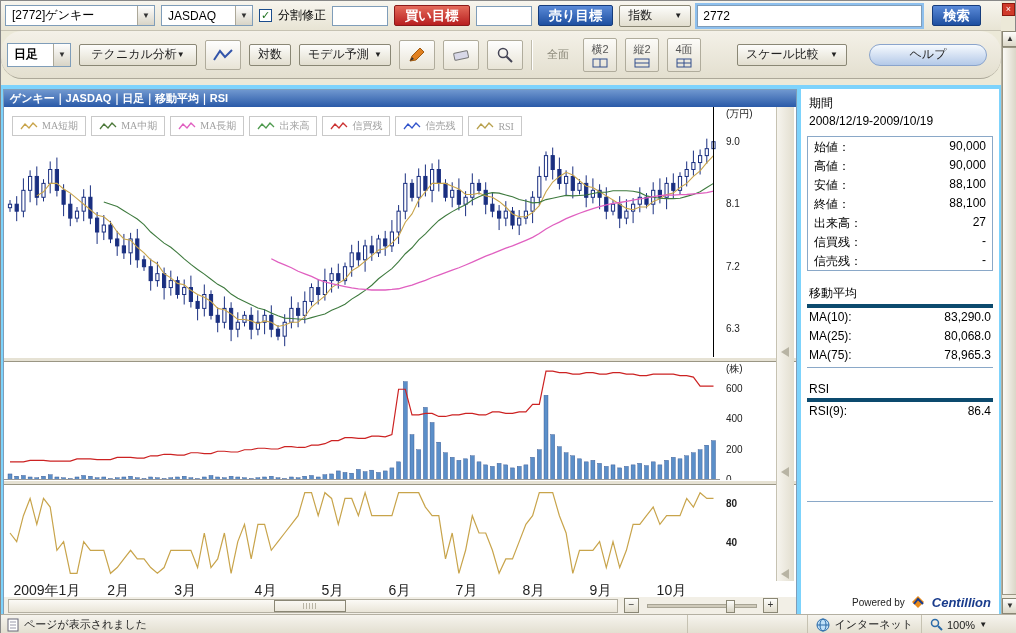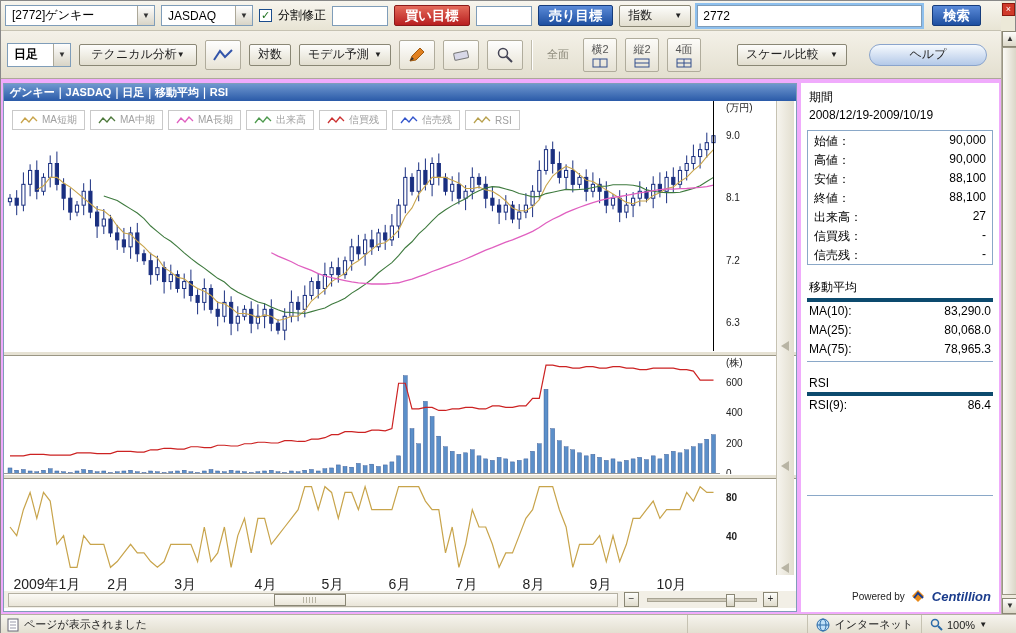--- a/index.html
+++ b/index.html
@@ -1,42 +1,42 @@
 <!DOCTYPE html>
 <html><head>
 <meta charset="utf-8">
 <style>
   * { box-sizing: border-box; margin: 0; padding: 0; }
   html,body { width:1016px; height:633px; overflow:hidden; font-family:"Liberation Sans","DejaVu Sans",sans-serif; font-size:12px; background:#ece9d8; }
   #app { position:relative; width:1016px; height:633px; border:1px solid #888; background:#ece9d8; }
 
   
   .toolbar1 { position:absolute; left:0; top:0; width:1000px; height:30px; background:linear-gradient(#f7f5ee,#e8e4d4); border-bottom:1px solid #c6c2b2; display:flex; align-items:center; padding:0 4px; gap:6px; }
-  .toolbar2 { position:absolute; left:0; top:30px; width:1000px; height:48px; background:linear-gradient(#f4f1e8,#e3dfcf); border-bottom:1px solid #aca899; display:flex; align-items:center; padding:0 6px; gap:8px; }
+  .toolbar2 { position:absolute; left:0; top:30px; width:1000px; height:48px; background:linear-gradient(#f4f1e8,#e3dfcf); border-bottom:1px solid #aca899; display:flex; align-items:center; padding:0 6px; gap:8px;border-radius:21px; }
   .combo { display:inline-flex; align-items:center; height:21px; background:#fff; border:1px solid #7f9db9; }
   .combo .txt { padding:0 6px; white-space:nowrap; }
   .combo .arrow { width:17px; height:100%; display:flex; align-items:center; justify-content:center; background:linear-gradient(#fefefe,#d8d4c6); border-left:1px solid #aca899; font-size:8px; color:#333; }
   .graybtn { display:inline-flex; align-items:center; justify-content:center; height:22px; padding:0 8px; background:linear-gradient(#fdfdfb,#e2decf); border:1px solid #8a8775; border-radius:2px; color:#222; }
   .iconbtn { display:inline-flex; align-items:center; justify-content:center; width:36px; height:30px; background:linear-gradient(#fefefe,#e8e4d6); border:1px solid #b0ac9c; border-radius:2px; }
   .smallinput { width:56px; height:20px; border:1px solid #7f9db9; padding:0 3px; font-size:12px; }
   .redbtn { height:21px; padding:0 10px; background:linear-gradient(#e46a5a,#b81f1f); border:1px solid #8a1a1a; color:#fff; font-weight:bold; border-radius:2px; }
   .bluebtn { height:21px; padding:0 10px; background:linear-gradient(#5a8ad8,#1e4fa0); border:1px solid #163c7c; color:#fff; font-weight:bold; border-radius:2px; }
   .codeinput { width:225px; height:22px; border:1px solid #7f9db9; outline:2px solid #8ec0ee; padding:0 5px; font-size:12px; }
   .checkbox { width:13px; height:13px; background:#fff; border:1px solid #1c4d8c; display:inline-flex; align-items:center; justify-content:center; font-size:11px; color:#1a6e1a; }
   .helpbtn { width:118px; height:22px; border:1px solid #8aa4cc; border-radius:11px; background:linear-gradient(#f6fafe,#b4c9e8); color:#222; display:flex; align-items:center; justify-content:center; }
   .vsep { width:2px; height:30px; border-left:1px solid #c0bcac; border-right:1px solid #fff; }
   .layoutbtn { display:inline-flex; flex-direction:column; align-items:center; justify-content:center; width:34px; height:34px; background:transparent; border:1px solid transparent; color:#8a8778; font-size:11px; gap:1px; }
   .layoutbtn.raised { border:1px solid #b0ac9c; background:linear-gradient(#fcfbf8,#e6e2d4); border-radius:2px; color:#555; }
   .closered { position:absolute; left:1001px; top:2px; width:13px; height:13px; background:#d03a2a; border:1px solid #8a1a10; color:#fff; font-size:9px; line-height:11px; text-align:center; }
 
   
-  #content { position:absolute; left:0; top:78px; width:1000px; height:535px; background:#f0abfc; }
+  #content { position:absolute; left:0; top:84px; width:1000px; height:535px; background:#7dd3fc; }
   .chart-panel { position:absolute; left:2px; top:4px; width:794px; height:529px; border:1px solid #7f9db9; background:#fff; }
   .chart-title-bar { position:absolute; left:0; top:0; width:100%; height:17px; background:linear-gradient(#6f97cf,#2a5aa8); color:#fff; font-size:11px; font-weight:bold; padding:1px 6px; }
-  .legend-row { position:absolute; left:8px; top:26px; display:flex; gap:5px; z-index:5; }
+  .legend-row { position:absolute; left:8px; top:26px; display:flex; gap:5px; z-index:5;font-family:Liberation Serif, serif; }
   .legend-btn { display:inline-flex; align-items:center; gap:4px; padding:2px 7px; background:#fff; border:1px solid #c9c9c9; color:#a0a0a0; font-size:10px; }
   .pane { position:absolute; left:0; background:#fff; }
   .splitter { position:absolute; left:0; width:792px; height:5px; background:#e6e2d4; border-top:1px solid #fff; border-bottom:1px solid #9a9684; }
   .ylabels { position:absolute; left:720px; width:50px; font-size:10px; color:#222; }
   .ylabels .unit { position:absolute; top:0; left:2px; }
   .ylabels .tick { position:absolute; left:2px; }
   .xaxis { position:absolute; left:0; top:491px; width:716px; height:15px; font-size:14px; color:#222; }
   .month-label { position:absolute; top:1px; white-space:nowrap; }
   .right-strip { position:absolute; left:772px; top:17px; width:18px; height:474px; background:linear-gradient(90deg,#f6f4ee,#e2decf); border-left:1px solid #c6c2b2; }
   .tri-left { position:absolute; left:4px; width:0; height:0; border-top:5px solid transparent; border-bottom:5px solid transparent; border-right:8px solid #b8b4a4; }

